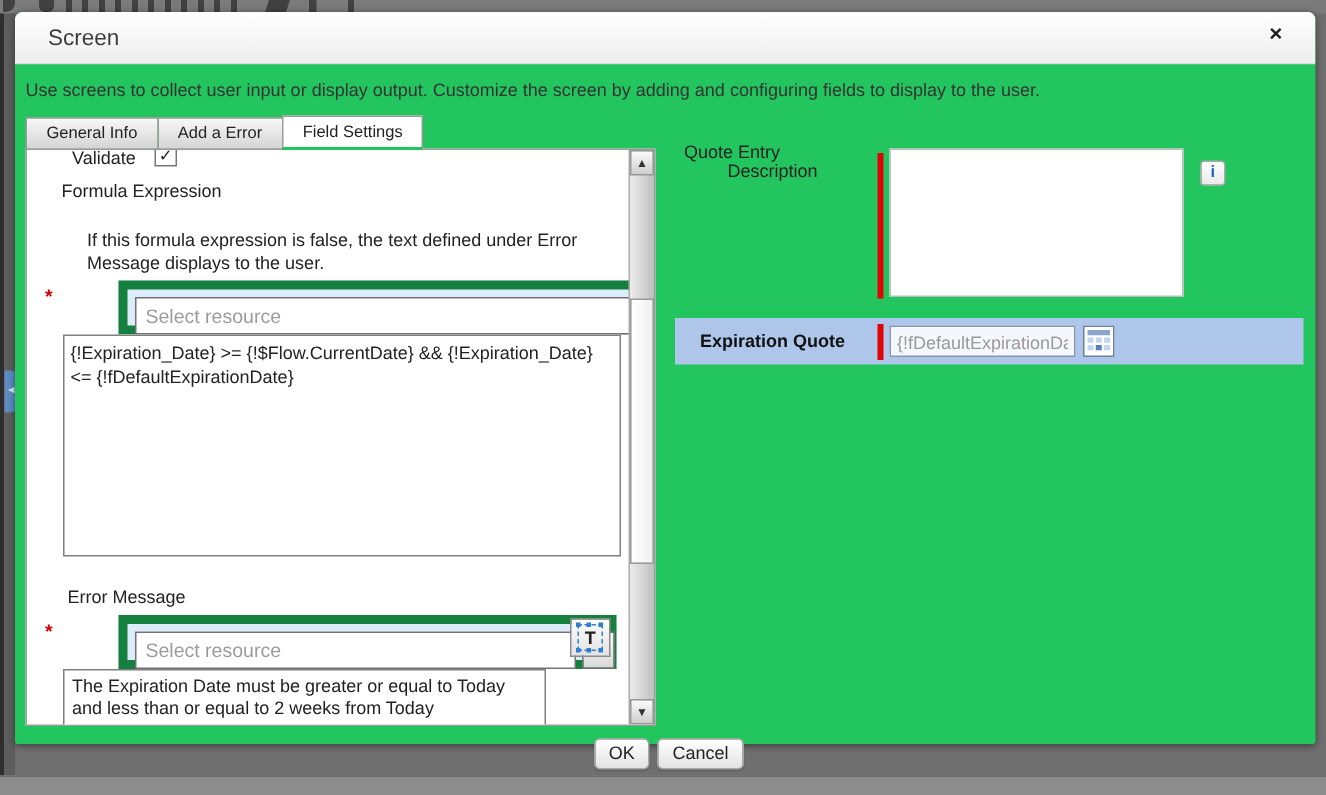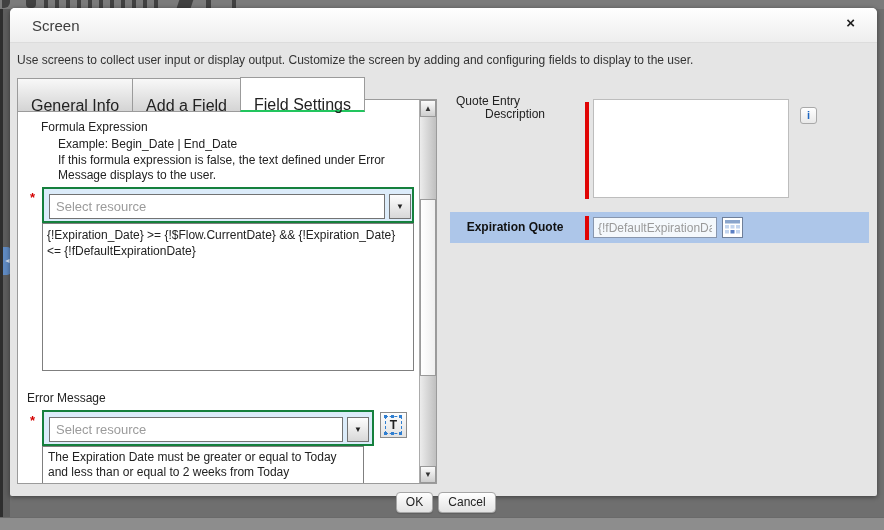--- a/index.html
+++ b/index.html
@@ -21,33 +21,33 @@
   .blob5{left:232px;width:4px;}
   .bg-left{position:absolute;left:0;top:9px;width:10px;height:508px;
     background:linear-gradient(to right,#2e2e2e 0,#2e2e2e 3px,#5d5d5d 3px);}
   .sidebar-toggle{position:absolute;left:3px;top:247px;width:9px;height:28px;
     background:#5f8ac2;border-radius:0 5px 5px 0;color:#d9e6f6;font-size:7px;
     line-height:28px;text-align:center;cursor:pointer;}
   .bg-bottom{position:absolute;left:0;top:517px;width:884px;height:13px;
     background:#8d8d8d;border-top:1px solid #6a6a6a;box-sizing:border-box;}
 
   
-  .modal{position:absolute;left:10px;top:8px;width:867px;height:488px;background:#e5e5e5;
+  .modal{position:absolute;left:10px;top:8px;width:867px;height:488px;background:#22c55e;
     border-radius:5px 5px 2px 2px;box-shadow:0 1px 5px rgba(0,0,0,.45);}
   .modal-header{position:absolute;left:0;top:0;width:100%;height:35px;
     background:linear-gradient(#ffffff,#eeeeee);border-bottom:1px solid #dcdcdc;
     border-radius:5px 5px 0 0;box-sizing:border-box;}
   .modal-title{position:absolute;left:22px;top:9px;font-size:15px;color:#3d3d3d;}
   .modal-close{position:absolute;right:22px;top:8px;font-size:15px;font-weight:bold;
     color:#1e1e1e;line-height:14px;cursor:pointer;}
   .intro{position:absolute;left:7px;top:45px;width:840px;font-size:12px;color:#333;}
 
   
   .tabs{position:absolute;left:7px;top:69px;display:flex;align-items:flex-end;z-index:3;}
-  .tab{height:22px;line-height:21px;padding:16px 13px;font-size:16px;color:#222;
+  .tab{height:22px;line-height:21px;padding:0 13px;font-size:11px;color:#222;
     background:linear-gradient(#f8f8f8,#d4d4d4);border:1px solid #9b9b9b;
     border-right:none;box-sizing:border-box;cursor:pointer;}
   .tab.last{border-right:1px solid #9b9b9b;}
   .tab.active{background:#fff;height:23px;border-bottom:2px solid #22c55e;
     border-right:1px solid #9b9b9b;position:relative;z-index:4;}
 
   
   .panel{position:absolute;left:7px;top:91px;width:420px;height:385px;background:#fff;
     border:1px solid #9b9b9b;box-sizing:border-box;overflow:hidden;}
   .p-label{position:absolute;font-size:12px;color:#222;white-space:nowrap;}
@@ -56,40 +56,40 @@
     border:1px solid #767676;background:#fff;font-size:11px;line-height:14px;
     text-align:center;color:#1e1e1e;box-sizing:border-box;cursor:pointer;}
   .formula-label{left:23px;top:20px;}
   .formula-example{left:40px;top:37px;}
   .formula-hint{position:absolute;left:40px;top:53px;width:350px;font-size:12px;
     color:#222;line-height:15px;}
   .req{position:absolute;color:#d40000;font-size:13px;font-weight:bold;}
   .req1{left:12px;top:90px;}
   .req2{left:12px;top:313px;}
 
-  .combo{position:absolute;background:#dcecfa;border:2px solid #15803d;box-sizing:border-box;}
+  .combo{position:absolute;background:#dcecfa;border:6px solid #15803d;box-sizing:border-box;margin-left:37px;}
   .combo1{left:24px;top:87px;width:372px;height:36px;}
   .combo2{left:24px;top:310px;width:332px;height:36px;}
   .combo-input{position:absolute;left:5px;top:5px;height:25px;border:1px solid #737373;
     font-size:13px;color:#444;padding:0 6px;box-sizing:border-box;background:#fff;
     font-family:"Liberation Sans",sans-serif;outline:none;}
   .combo-input::placeholder{color:#9b9b9b;opacity:1;}
   .combo1 .combo-input{width:336px;}
   .combo2 .combo-input{width:294px;}
   .combo-btn{position:absolute;top:5px;width:22px;height:25px;border:1px solid #737373;
     box-sizing:border-box;background:linear-gradient(#fdfdfd,#d8d8d8);text-align:center;
     font-size:8px;line-height:23px;color:#222;cursor:pointer;}
   .combo1 .combo-btn{left:345px;}
   .combo2 .combo-btn{left:303px;}
 
   textarea{font-family:"Liberation Sans",sans-serif;resize:none;outline:none;margin:0;}
   .formula-area{position:absolute;left:24px;top:123px;width:372px;height:148px;
     border:1px solid #7f7f7f;font-size:12px;color:#222;padding:3px 4px;
     box-sizing:border-box;background:#fff;line-height:16px;}
-  .error-label{left:9px;top:291px;}
+  .error-label{left:27px;top:291px;}
   .richtext-btn{position:absolute;left:362px;top:312px;width:27px;height:26px;
     border:1px solid #8a8a8a;background:linear-gradient(#fdfdfd,#e2e2e2);
     box-sizing:border-box;cursor:pointer;}
   .rt-box{position:absolute;left:4px;top:3px;right:4px;bottom:3px;
     border:1px dashed #2f7ed0;text-align:center;font-size:12px;font-weight:bold;
     color:#222;line-height:16px;}
   .rt-box::before,.rt-box::after{content:"";position:absolute;width:3px;height:3px;background:#2f7ed0;}
   .rt-box::before{left:-2px;top:-2px;box-shadow:15px 0 0 #2f7ed0, 7px 0 0 #2f7ed0;}
   .rt-box::after{left:-2px;bottom:-2px;box-shadow:15px 0 0 #2f7ed0, 7px 0 0 #2f7ed0;}
   .error-area{position:absolute;left:24px;top:346px;width:322px;height:62px;
@@ -156,31 +156,30 @@
 
   <div class="modal-header">
     <div class="modal-title">Screen</div>
     <div class="modal-close">×</div>
   </div>
 
   <div class="intro">Use screens to collect user input or display output. Customize the screen by adding and configuring fields to display to the user.</div>
 
   <div class="tabs">
     <div class="tab">General Info</div>
-    <div class="tab">Add a Field</div>
+    <div class="tab">Add a Error</div>
     <div class="tab active last">Field Settings</div>
   </div>
 
   <div class="panel">
 
     <div class="p-label validate-label">Validate</div>
     <div class="validate-check">✓</div>
 
     <div class="p-label formula-label">Formula Expression</div>
-    <div class="p-label formula-example">Example: Begin_Date | End_Date</div>
     <div class="formula-hint">If this formula expression is false, the text defined under Error Message displays to the user.</div>
 
     <div class="req req1">*</div>
     <div class="combo combo1">
       <input class="combo-input" type="text" placeholder="Select resource" style="">
       <div class="combo-btn">▼</div>
     </div>
     <textarea class="formula-area" style="">{!Expiration_Date} &gt;= {!$Flow.CurrentDate} &amp;&amp; {!Expiration_Date} &lt;= {!fDefaultExpirationDate}</textarea>
 
     <div class="p-label error-label">Error Message</div>

